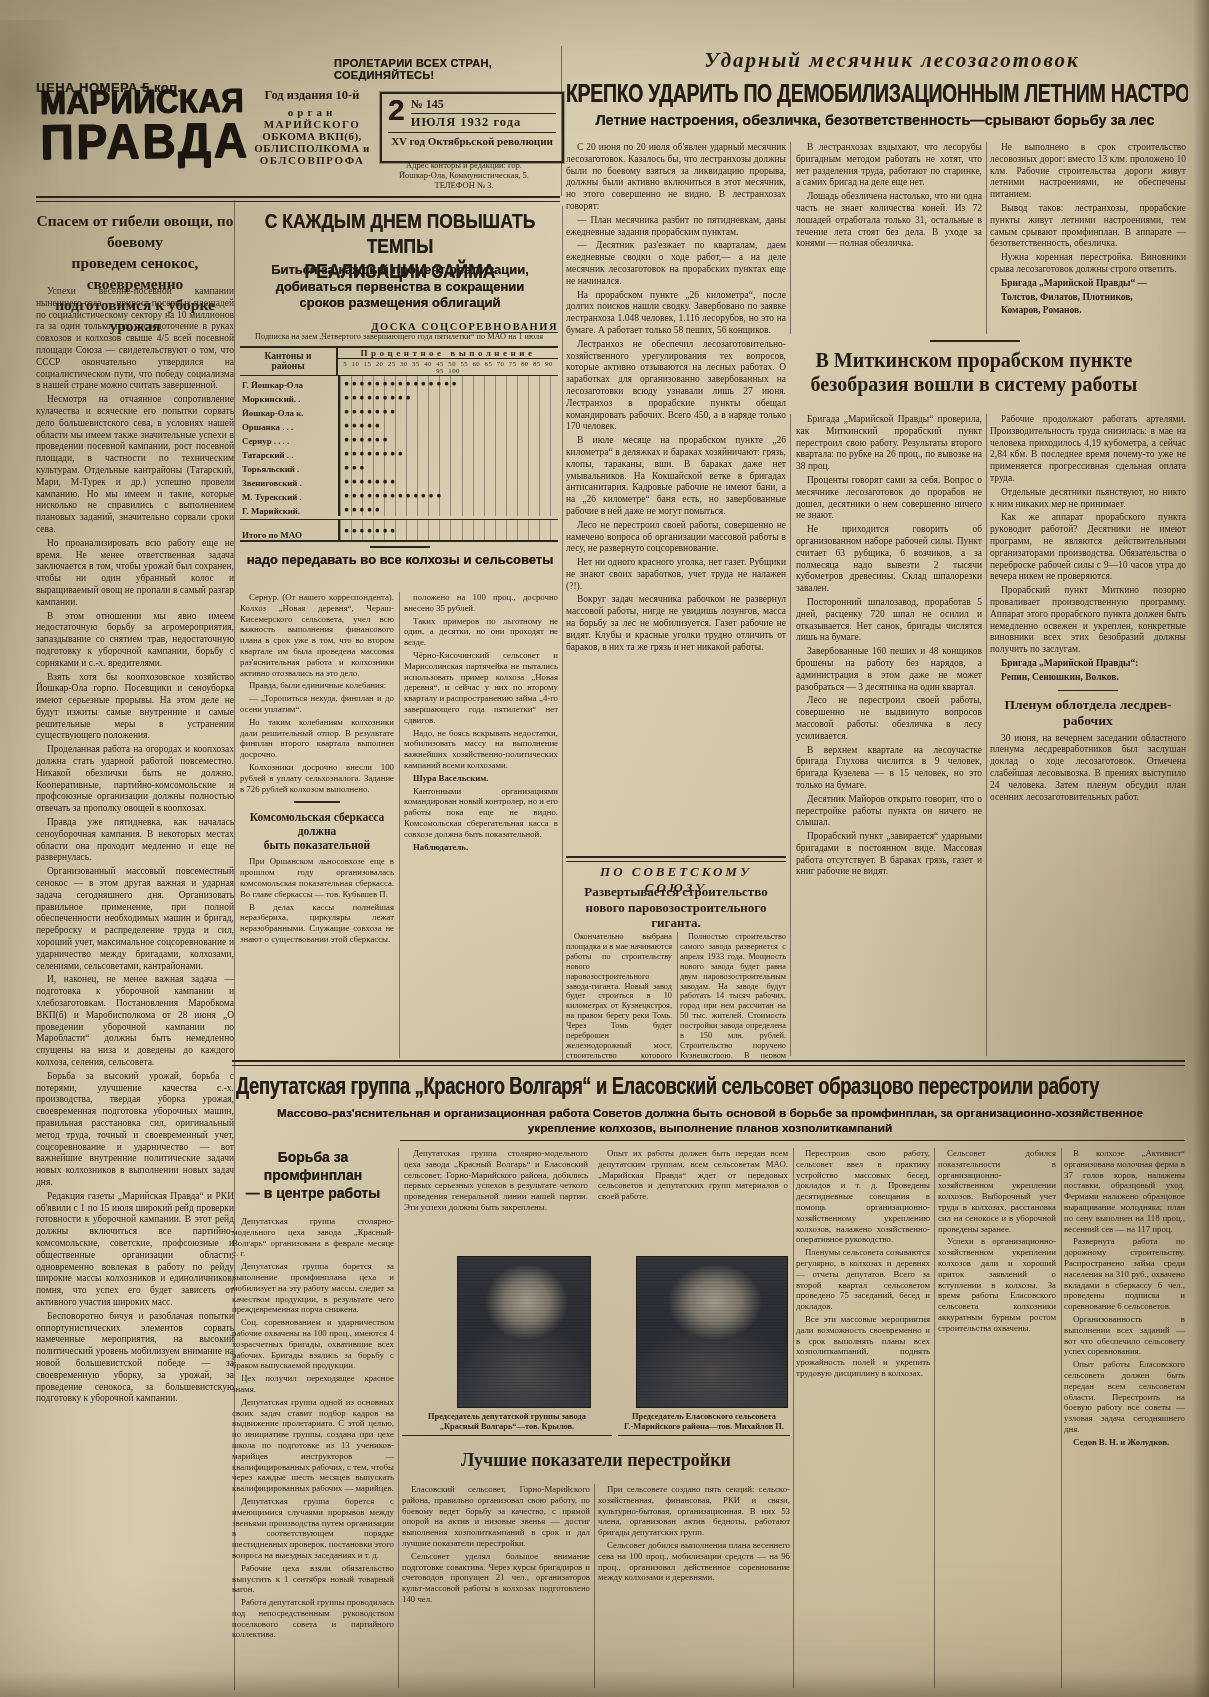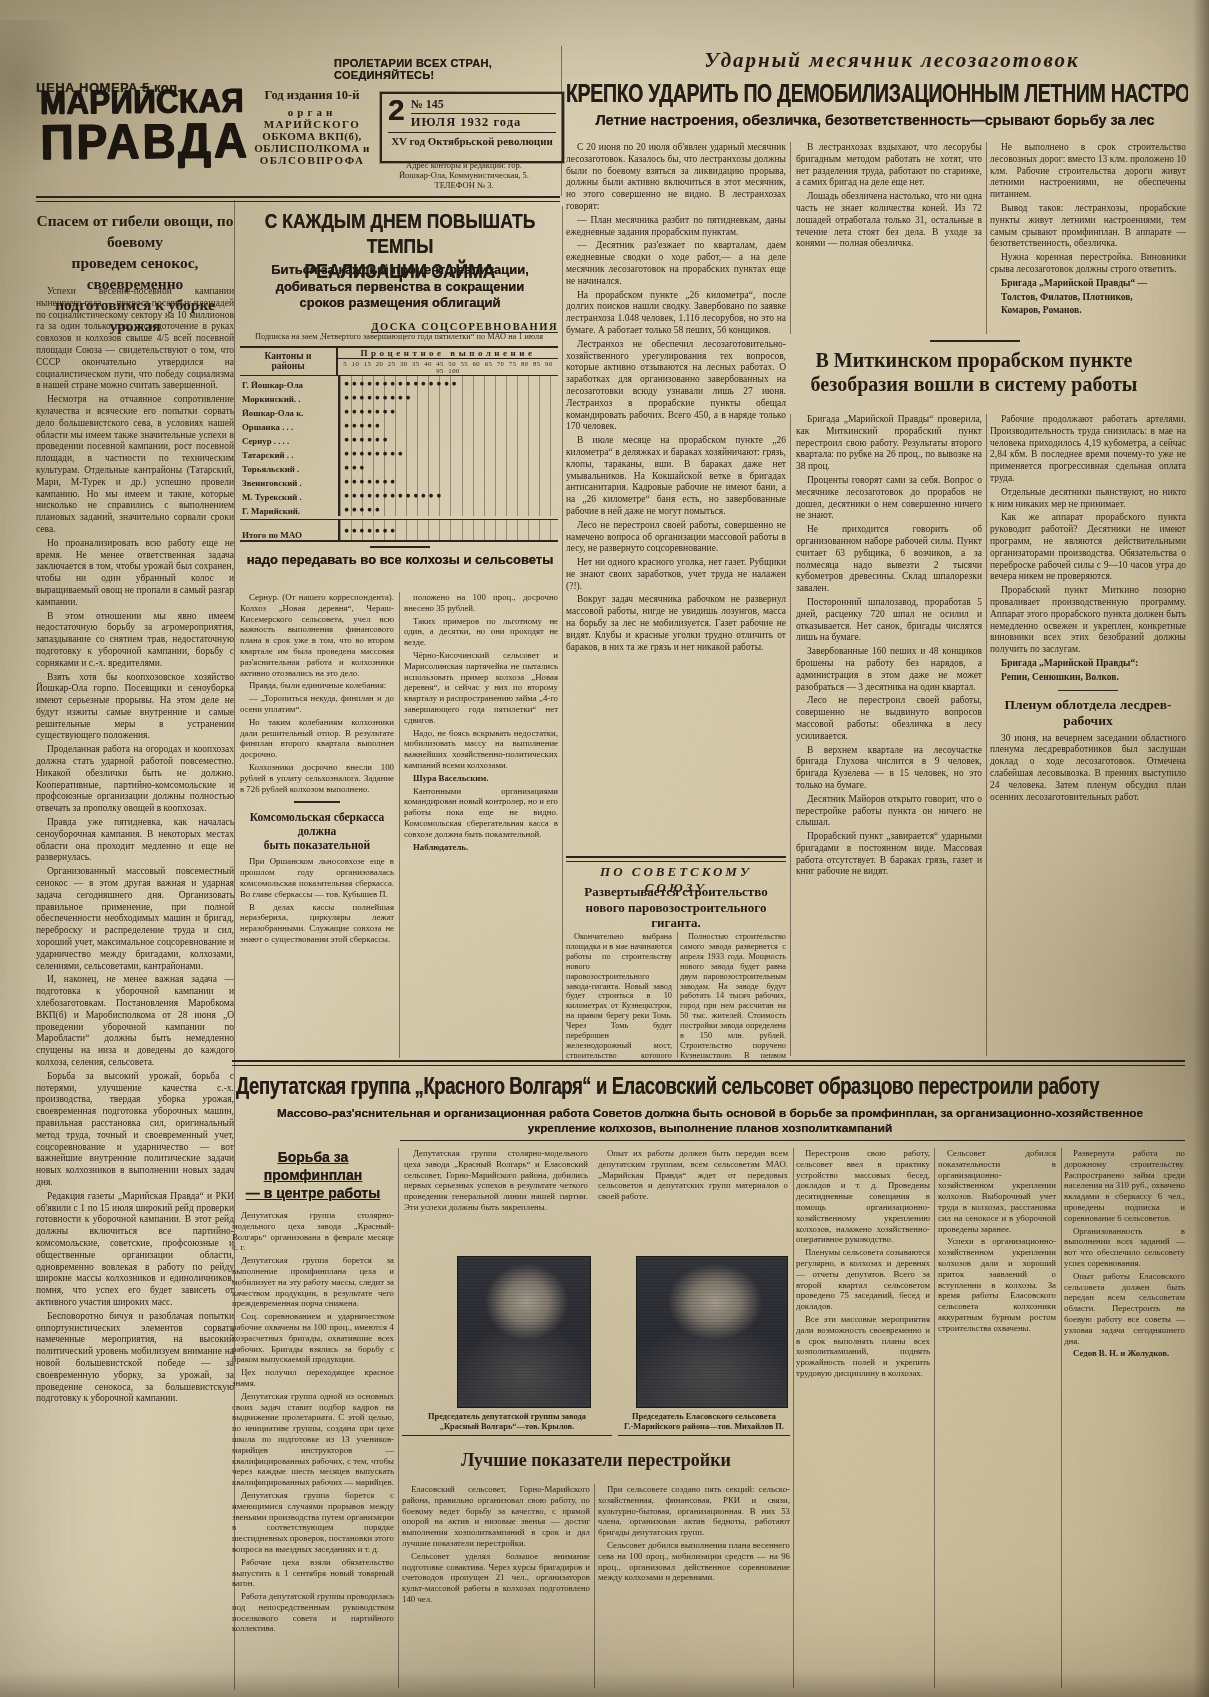--- a/index.html
+++ b/index.html
@@ -296,21 +296,21 @@
 
   <div class="hrd" style="left:232px;top:1060px;width:953px;"></div>
   <div class="box display nowrap" style="left:236px;top:1072px;width:949px;font-size:18.5px;letter-spacing:-0.4px;transform:scale(1,1.3);transform-origin:top left;">Депутатская группа „Красного Волгаря“ и Еласовский сельсовет образцово перестроили работу</div>
   <div class="box display center" style="left:250px;top:1106px;width:920px;font-size:11.8px;line-height:14.5px;">
     <div>Массово-раз'яснительная и организационная работа Советов должна быть основой в борьбе за промфинплан, за организационно-хозяйственное</div>
     <div>укрепление колхозов, выполнение планов хозполиткампаний</div>
   </div>
   <div class="hr1" style="left:400px;top:1140px;width:785px;"></div>
 
   <div class="box" style="left:232px;top:1148px;width:162px;height:540px;">
-    <div class="display center" style="font-size:14px;line-height:18px;margin-bottom:8px;text-decoration:underline;">
+    <div class="display center" style="font-size:14px;line-height:18px;margin-bottom:14px;">
       <div>Борьба за промфинплан</div>
       <div>— в центре работы</div>
     </div>
     <div class="body-sm">
       <p>Депутатская группа столярно-модельного цеха завода „Красный-Волгарь“ организована в феврале месяце с. г.</p>
       <p>Депутатская группа борется за выполнение промфинплана цеха и мобилизует на эту работу массы, следит за качеством продукции, в результате чего преждевременная порча снижена.</p>
       <p>Соц. соревнованием и ударничеством рабочие охвачены на 100 проц., имеются 4 хозрасчетных бригады, охватившие всех рабочих. Бригады взялись за борьбу с браком выпускаемой продукции.</p>
       <p>Цех получил переходящее красное знамя.</p>
       <p>Депутатская группа одной из основных своих задач ставит подбор кадров на выдвижение пролетариата. С этой целью, по инициативе группы, создана при цехе школа по подготовке из 13 учеников-марийцев инструкторов — квалифицированных рабочих, с тем, чтобы через каждые шесть месяцев выпускать квалифицированных рабочих — марийцев.</p>
       <p>Депутатская группа борется с имеющимися случаями прорывов между звеньями производства путем организации в соответствующем порядке шестидневных проверок, постановки этого вопроса на выездных заседаниях и т. д.</p>
@@ -349,20 +349,21 @@
   <div class="box body-sm" style="left:796px;top:1148px;width:134px;height:540px;">
     <p>Перестроив свою работу, сельсовет ввел в практику устройство массовых бесед, докладов и т. д. Проведены десятидневные совещания в помощь организационно-хозяйственному укреплению колхозов, налажено хозяйственно-оперативное руководство.</p>
     <p>Пленумы сельсовета созываются регулярно, в колхозах и деревнях — отчеты депутатов. Всего за второй квартал сельсоветом проведено 75 заседаний, бесед и докладов.</p>
     <p>Все эти массовые мероприятия дали возможность своевременно и в срок выполнять планы всех хозполиткампаний, поднять урожайность полей и укрепить трудовую дисциплину в колхозах.</p>
   </div>
   <div class="box body-sm" style="left:938px;top:1148px;width:118px;height:540px;">
     <p>Сельсовет добился показательности в организационно-хозяйственном укреплении колхозов. Выборочный учет труда в колхозах, расстановка сил на сенокосе и в уборочной проведены заранее.</p>
     <p>Успехи в организационно-хозяйственном укреплении колхозов дали и хороший приток заявлений о вступлении в колхозы. За время работы Еласовского сельсовета колхозники аккуратным бурным ростом строительства охвачены.</p>
   </div>
   <div class="box body-sm" style="left:1064px;top:1148px;width:121px;height:540px;">
+    <p>В колхозе „Активист“ организована молочная ферма в 37 голов коров, налажены поставки, образцовый уход. Фермами налажено образцовое выращивание молодняка; план по сену выполнен на 118 проц., весенний сев — на 117 проц.</p>
     <p>Развернута работа по дорожному строительству. Распространено займа среди населения на 310 руб., охвачено вкладами в сберкассу 6 чел., проведены подписка и соревнование 6 сельсоветов.</p>
     <p>Организованность в выполнении всех заданий — вот что обеспечило сельсовету успех соревнования.</p>
     <p>Опыт работы Еласовского сельсовета должен быть передан всем сельсоветам области. Перестроить на боевую работу все советы — узловая задача сегодняшнего дня.</p>
     <p class="sig">Седов В. Н. и Жолудков.</p>
   </div>
   <div class="vr" style="left:398px;top:1148px;height:540px;"></div>
   <div class="vr" style="left:793px;top:1148px;height:540px;"></div>
   <div class="vr" style="left:934px;top:1148px;height:540px;"></div>
   <div class="vr" style="left:1061px;top:1148px;height:540px;"></div>
 

